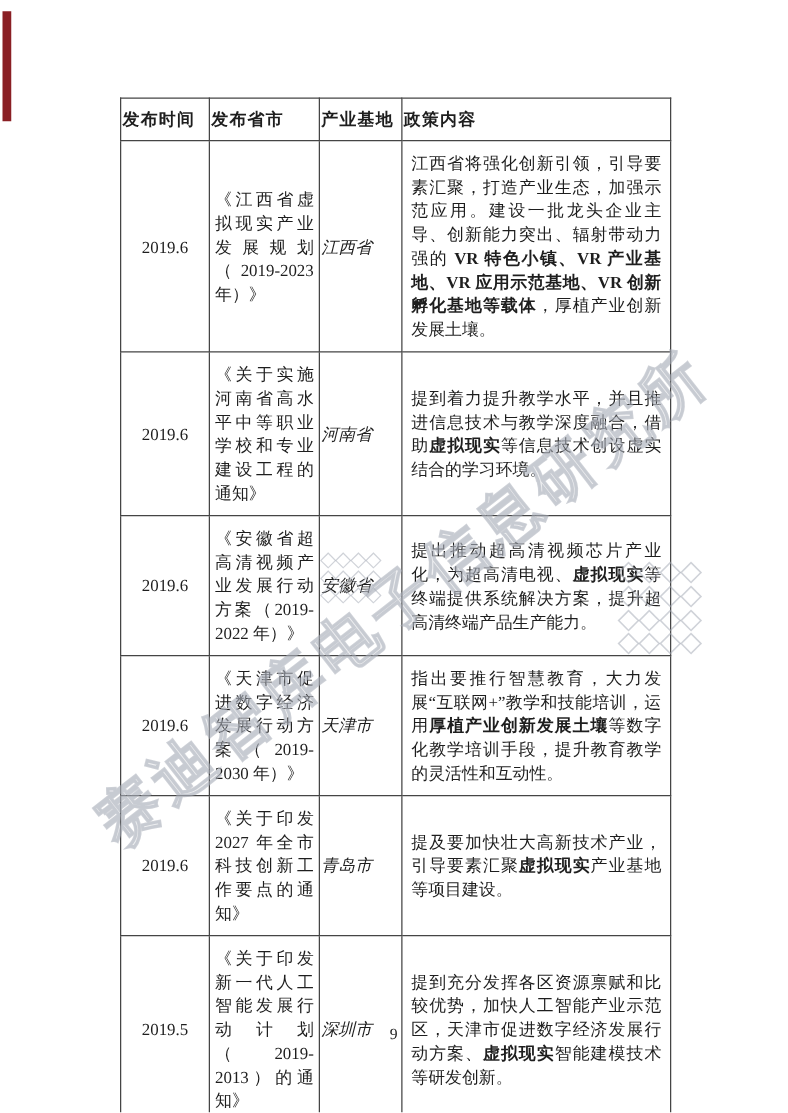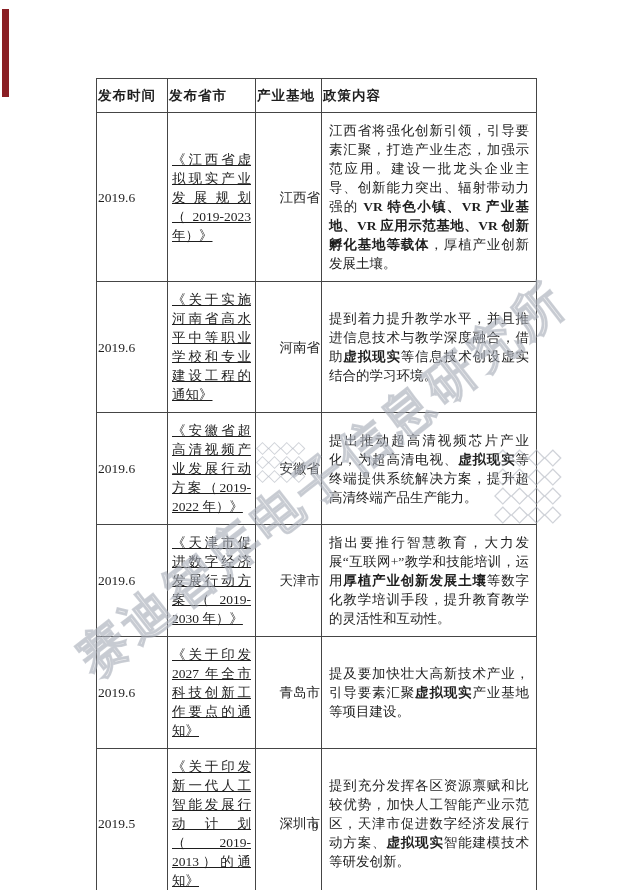--- a/index.html
+++ b/index.html
@@ -27,23 +27,23 @@
   
   table.policy {
     position:absolute; left:96px; top:78px; width:440px;
     border-collapse:collapse; table-layout:fixed; z-index:2;
   }
   table.policy th, table.policy td {
     border:1px solid #454545; vertical-align:middle;
     font-size:13.5px; line-height:19px; overflow:hidden;
   }
   table.policy th { font-weight:bold; text-align:left; height:31px; letter-spacing:1px; }
-  td.c-date   { }
-  td.c-name   { text-align:justify; text-justify:inter-character; padding:8px 4px; font-size:13px;text-decoration:underline; }
-  td.c-region { text-align:right; }
+  td.c-date   { text-align:center; }
+  td.c-name   { text-align:justify; text-justify:inter-character; padding:8px 4px; font-size:13px; }
+  td.c-region { text-align:left;font-style:italic; }
   td.c-content{ text-align:justify; text-justify:inter-character; padding:8px 7px; }
   td.c-content b { font-weight:bold; }
 
   .page-number { position:absolute; left:0; right:0; top:820px; text-align:center; font-size:12.5px; color:#222; }
 </style>
 </head>
 <body>
 
 <div id="page">
 

